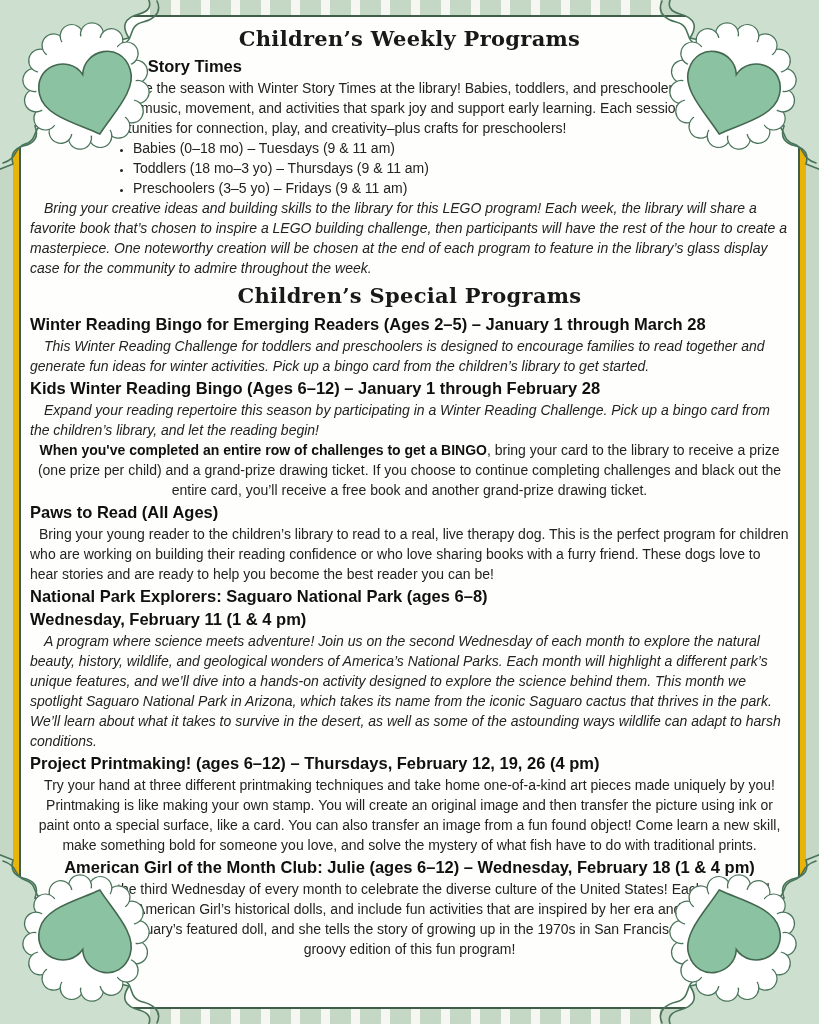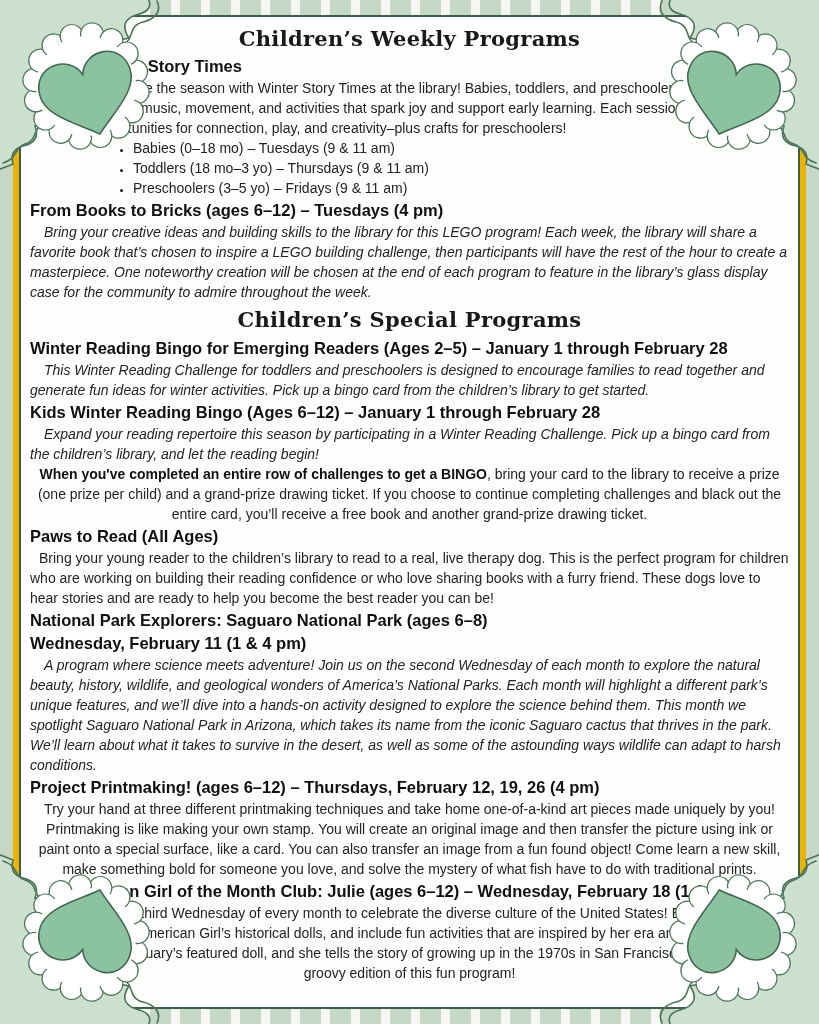--- a/index.html
+++ b/index.html
@@ -70,26 +70,25 @@
       <div class="story-block">
         <div class="prog-heading">Winter Story Times</div>
         <p>Celebrate the season with Winter Story Times at the library! Babies, toddlers, and preschoolers can enjoy cozy stories, music, movement, and activities that spark joy and support early learning. Each session offers opportunities for connection, play, and creativity–plus crafts for preschoolers!</p>
         <ul>
           <li>Babies (0–18 mo) – Tuesdays (9 &amp; 11 am)</li>
           <li>Toddlers (18 mo–3 yo) – Thursdays (9 &amp; 11 am)</li>
           <li>Preschoolers (3–5 yo) – Fridays (9 &amp; 11 am)</li>
         </ul>
       </div>
 
-      <div class="prog-heading">From Books to Bricks (ages 6–12) – Tuesdays (4 pm)</div>
       <p class="indent">Bring your creative ideas and building skills to the library for this LEGO program! Each week, the library will share a favorite book that’s chosen to inspire a LEGO building challenge, then participants will have the rest of the hour to create a masterpiece. One noteworthy creation will be chosen at the end of each program to feature in the library’s glass display case for the community to admire throughout the week.</p>
 
       <div class="doc-title second">Children’s Special Programs</div>
 
-      <div class="prog-heading">Winter Reading Bingo for Emerging Readers (Ages 2–5) – January 1 through February 28</div>
+      <div class="prog-heading">Winter Reading Bingo for Emerging Readers (Ages 2–5) – January 1 through March 28</div>
       <p class="indent">This Winter Reading Challenge for toddlers and preschoolers is designed to encourage families to read together and generate fun ideas for winter activities. Pick up a bingo card from the children’s library to get started.</p>
 
       <div class="prog-heading">Kids Winter Reading Bingo (Ages 6–12) – January 1 through February 28</div>
       <p class="indent">Expand your reading repertoire this season by participating in a Winter Reading Challenge. Pick up a bingo card from the children’s library, and let the reading begin!</p>
       <p class="center"><b>When you've completed an entire row of challenges to get a BINGO</b><span>, bring your card to the library to receive a prize (one prize per child) and a grand-prize drawing ticket. If you choose to continue completing challenges and black out the entire card, you’ll receive a free book and another grand-prize drawing ticket.</span></p>
 
       <div class="prog-heading">Paws to Read (All Ages)</div>
       <p class="small-indent">Bring your young reader to the children’s library to read to a real, live therapy dog. This is the perfect program for children who are working on building their reading confidence or who love sharing books with a furry friend. These dogs love to hear stories and are ready to help you become the best reader you can be!</p>
 
       <div class="prog-heading">National Park Explorers:  Saguaro National Park (ages 6–8)</div>

